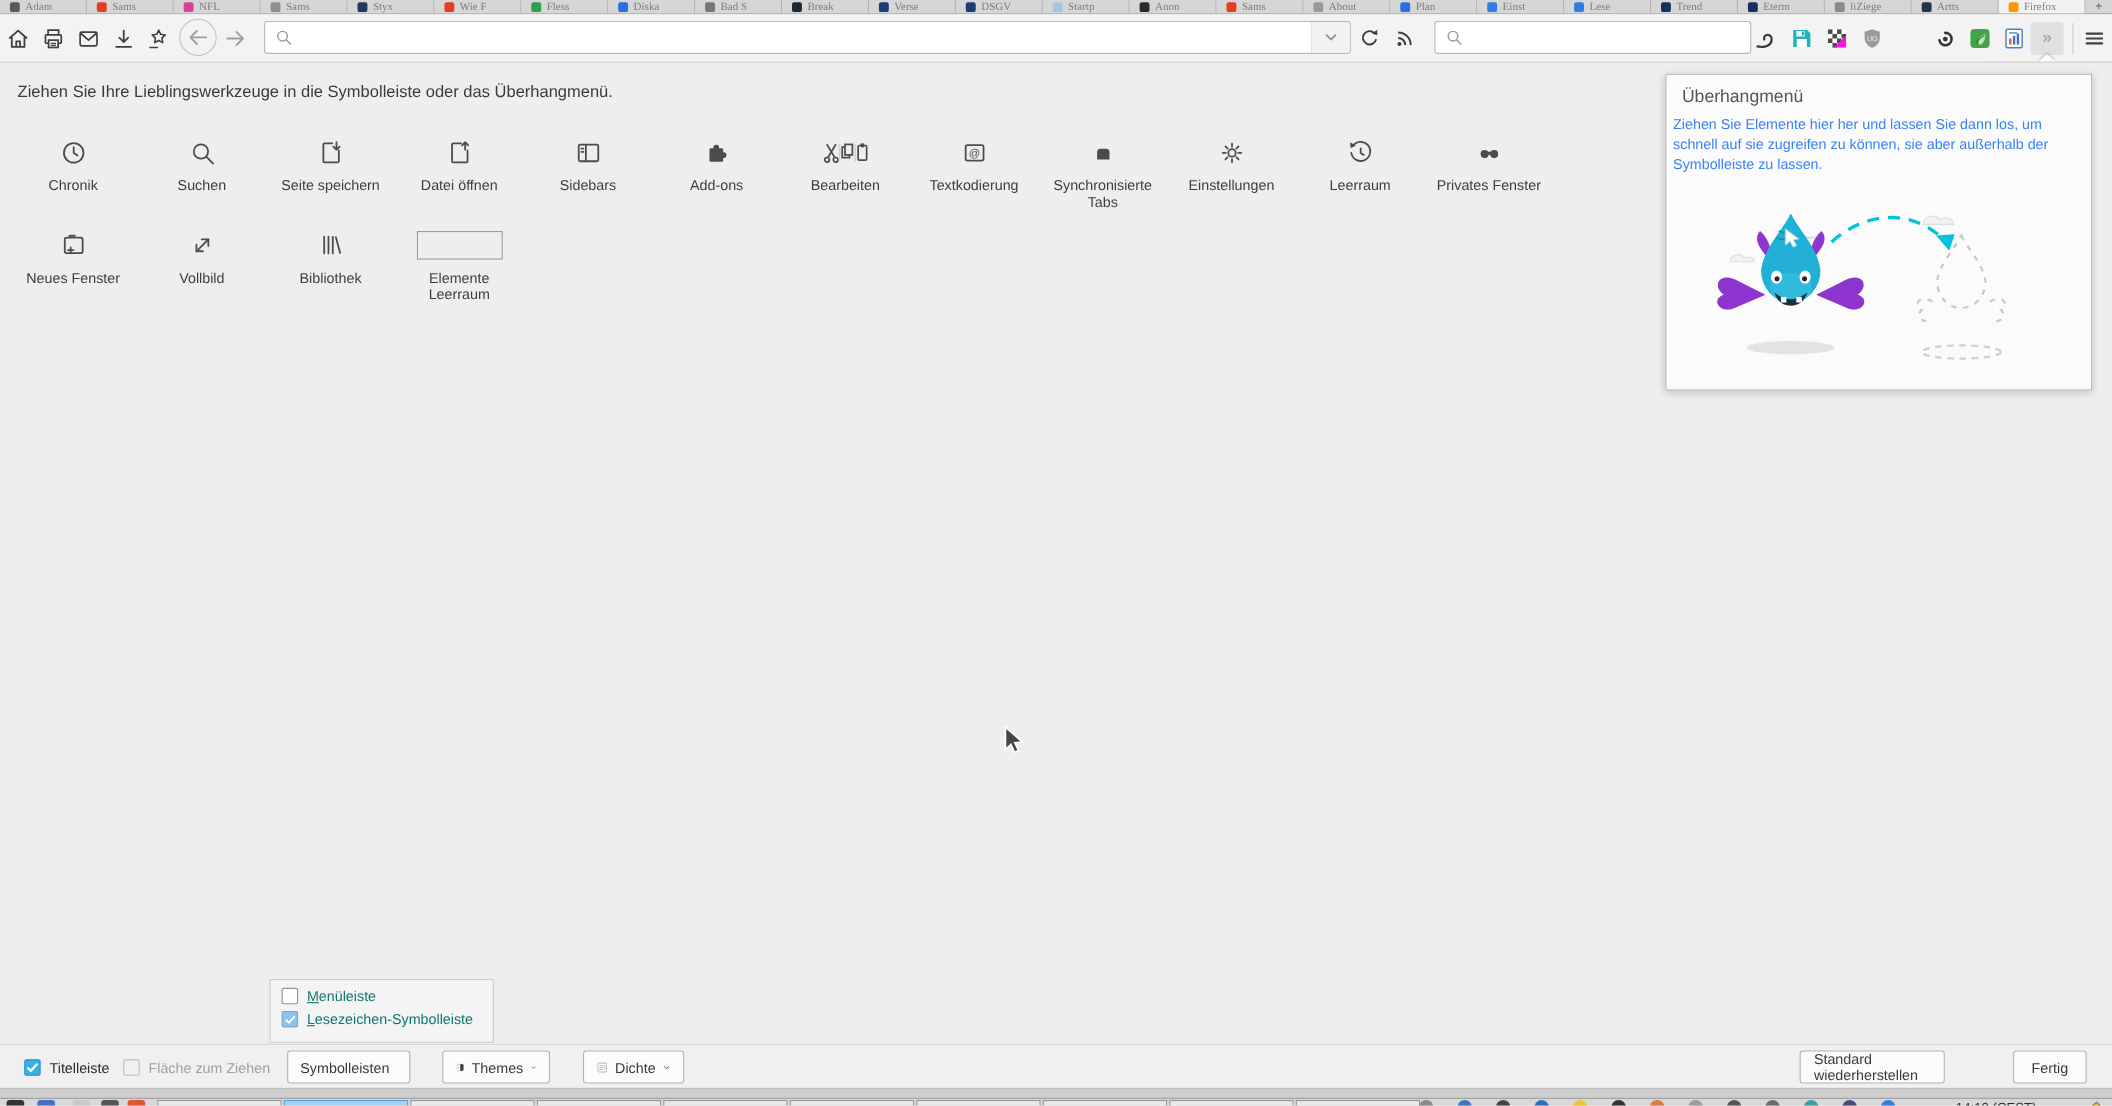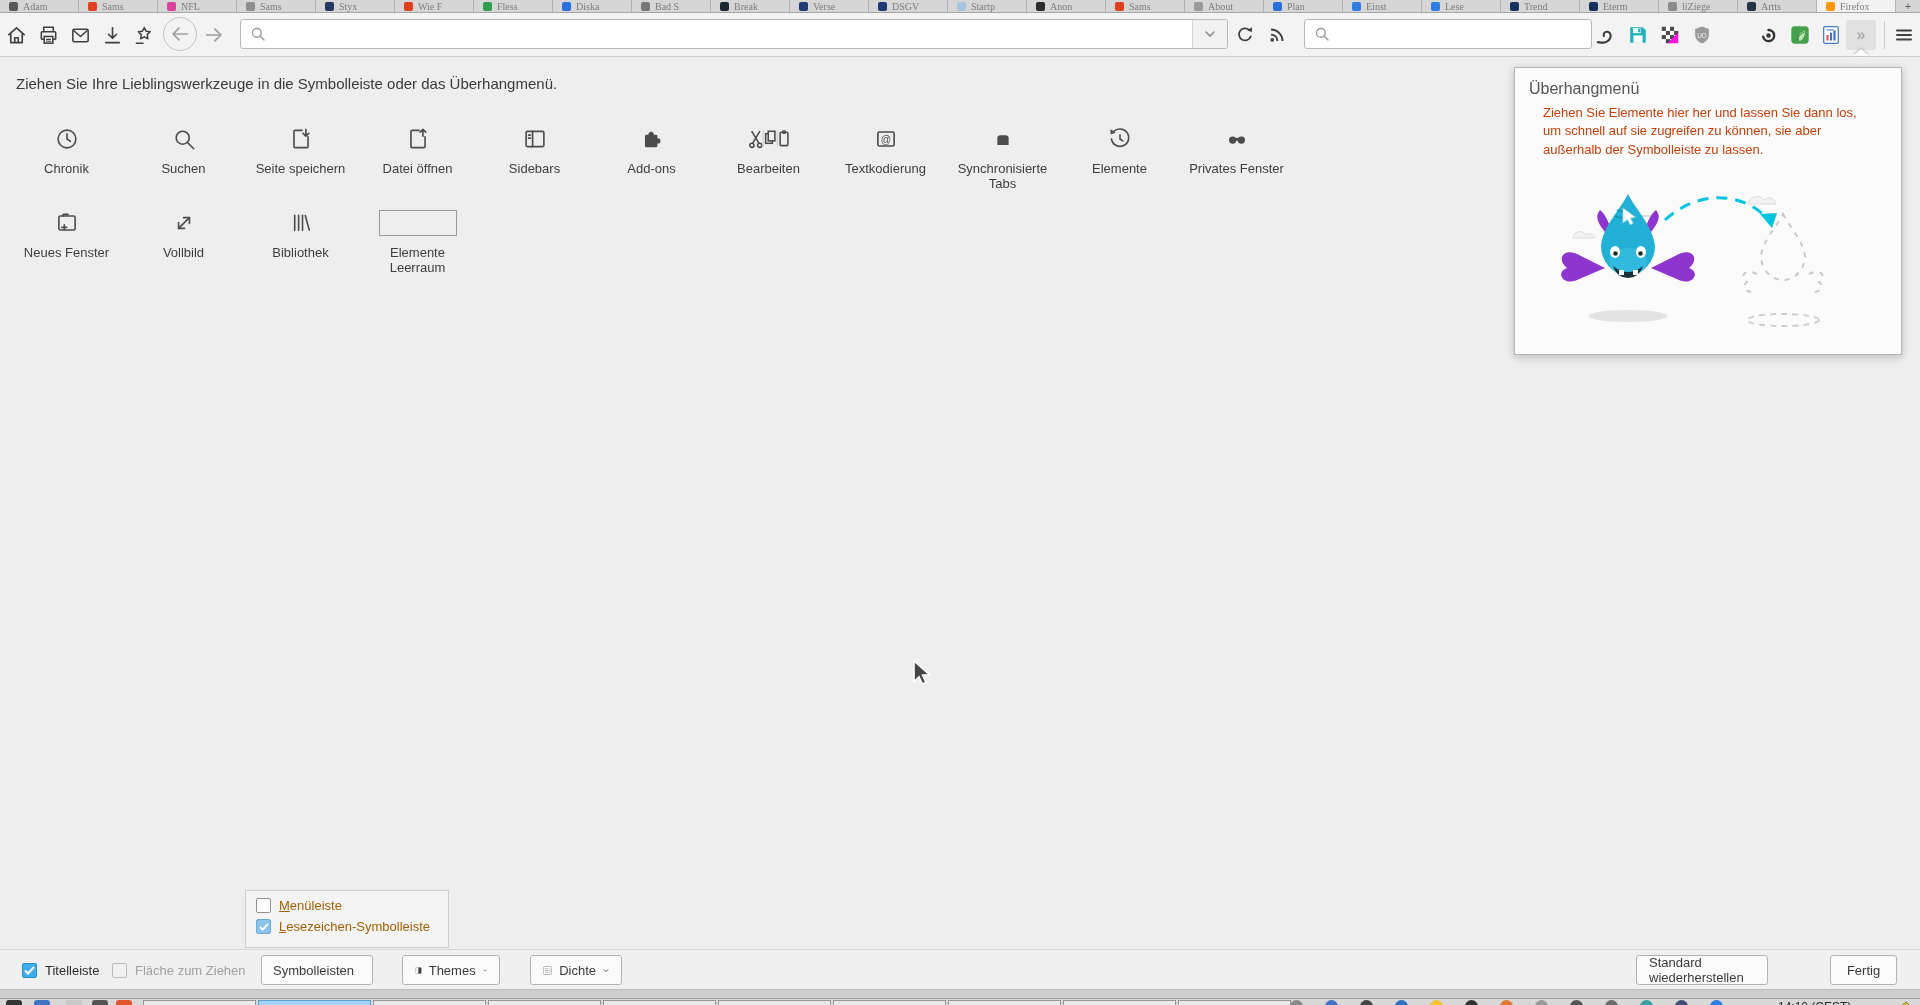--- a/index.html
+++ b/index.html
@@ -42,28 +42,28 @@
   #prow2{top:148px;}
   .tool{width:117px;flex:0 0 auto;display:flex;flex-direction:column;align-items:center;}
   .tool .ticon{height:36px;display:flex;align-items:center;justify-content:center;}
   .tool .tname{margin-top:4px;font-size:13px;line-height:15px;color:#3e3e3e;text-align:center;max-width:110px;}
   .flexbox{width:78px;height:26px;border:1px solid #9b9b9b;box-sizing:border-box;background:transparent;}
 
   
   #overflow-panel{position:absolute;top:67px;left:1514px;width:388px;height:288px;background:#fbfbfb;
                   border:1px solid #b6b6b6;box-sizing:border-box;box-shadow:0 2px 8px rgba(0,0,0,.22);z-index:5;}
   #overflow-panel h2{margin:12px 14px 6px;font-size:16px;font-weight:normal;color:#555555;}
-  #overflow-panel p{margin:0 28px;font-size:13px;line-height:1.42;color:#c2410c;}
+  #overflow-panel p{margin:0 6px;font-size:13px;line-height:1.42;color:#3b82f6;}
   #illustration{position:absolute;left:28px;top:118px;}
 
   
   #toolbars-popup{position:absolute;top:890px;left:245px;width:204px;height:58px;background:rgba(244,244,244,.97);
                   border:1px solid #cdcdcd;box-sizing:border-box;z-index:7;padding:4px 0;}
   .poprow{display:flex;align-items:center;gap:8px;padding:3px 10px;}
-  .poprow .plabel{display:inline-block;font-size:13px;color:#a16207;}
+  .poprow .plabel{display:inline-block;font-size:13px;color:#0f766e;}
   .mnemonic::first-letter{text-decoration:underline;}
   .cb{width:15px;height:15px;border-radius:2px;box-sizing:border-box;display:flex;align-items:center;justify-content:center;flex:none;}
   .cb.un{background:#fdfdfd;border:1px solid #8f8f8f;}
   .cb.lt{background:#8bc3ec;border:1px solid #6fa9d4;}
   .cb.bl{background:#3daee9;border:1px solid #2a91c8;}
   .cb.dis{background:#f0f0f0;border:1px solid #bcbcbc;}
 
   
   #footer{position:absolute;top:949px;left:0;width:1920px;height:40px;background:#f0f0f0;border-top:1px solid #d6d6d6;}
   .fitem{position:absolute;top:0;height:40px;display:flex;align-items:center;gap:8px;}
@@ -470,27 +470,38 @@
           <svg viewBox="0 0 24 24" width="26" height="26">
             <path fill="#4c4c4c" d="M6.8 17.5v-6.3c0-1.6 1.1-2.7 2.7-2.7h5c1.6 0 2.7 1.1 2.7 2.7v6.3z"></path>
           </svg>
         </span>
         <span class="tname">Synchronisierte Tabs</span>
       </div>
       <div class="tool">
         <span class="ticon">
           <svg viewBox="0 0 24 24" width="26" height="26">
             <g fill="none" stroke="#4c4c4c" stroke-width="1.5" stroke-linecap="round" stroke-linejoin="round">
+              <circle cx="12" cy="12" r="3.1"></circle>
+              <path d="M12 4.2v2.6M12 17.2v2.6M4.2 12h2.6M17.2 12h2.6M6.5 6.5l1.9 1.9M15.6 15.6l1.9 1.9M17.5 6.5l-1.9 1.9M8.4 15.6l-1.9 1.9"></path>
+            </g>
+          </svg>
+        </span>
+        <span class="tname">Einstellungen</span>
+      </div>
+      <div class="tool">
+        <span class="ticon">
+          <svg viewBox="0 0 24 24" width="26" height="26">
+            <g fill="none" stroke="#4c4c4c" stroke-width="1.5" stroke-linecap="round" stroke-linejoin="round">
               <path d="M5.3 6.4A8 8 0 1 1 4.1 12"></path>
               <path d="M12 8.2V12l2.6 1.8"></path>
             </g>
             <path fill="#4c4c4c" d="M3 3l.5 4.8 4.4-2z"></path>
           </svg>
         </span>
-        <span class="tname">Elemente</span>
+        <span class="tname">Leerraum</span>
       </div>
       <div class="tool">
         <span class="ticon">
           <svg viewBox="0 0 24 24" width="26" height="26">
             <g fill="#4c4c4c">
               <rect x="6" y="11" width="12" height="2.6"></rect>
               <circle cx="8" cy="13" r="3.4"></circle>
               <circle cx="16" cy="13" r="3.4"></circle>
             </g>
           </svg>

